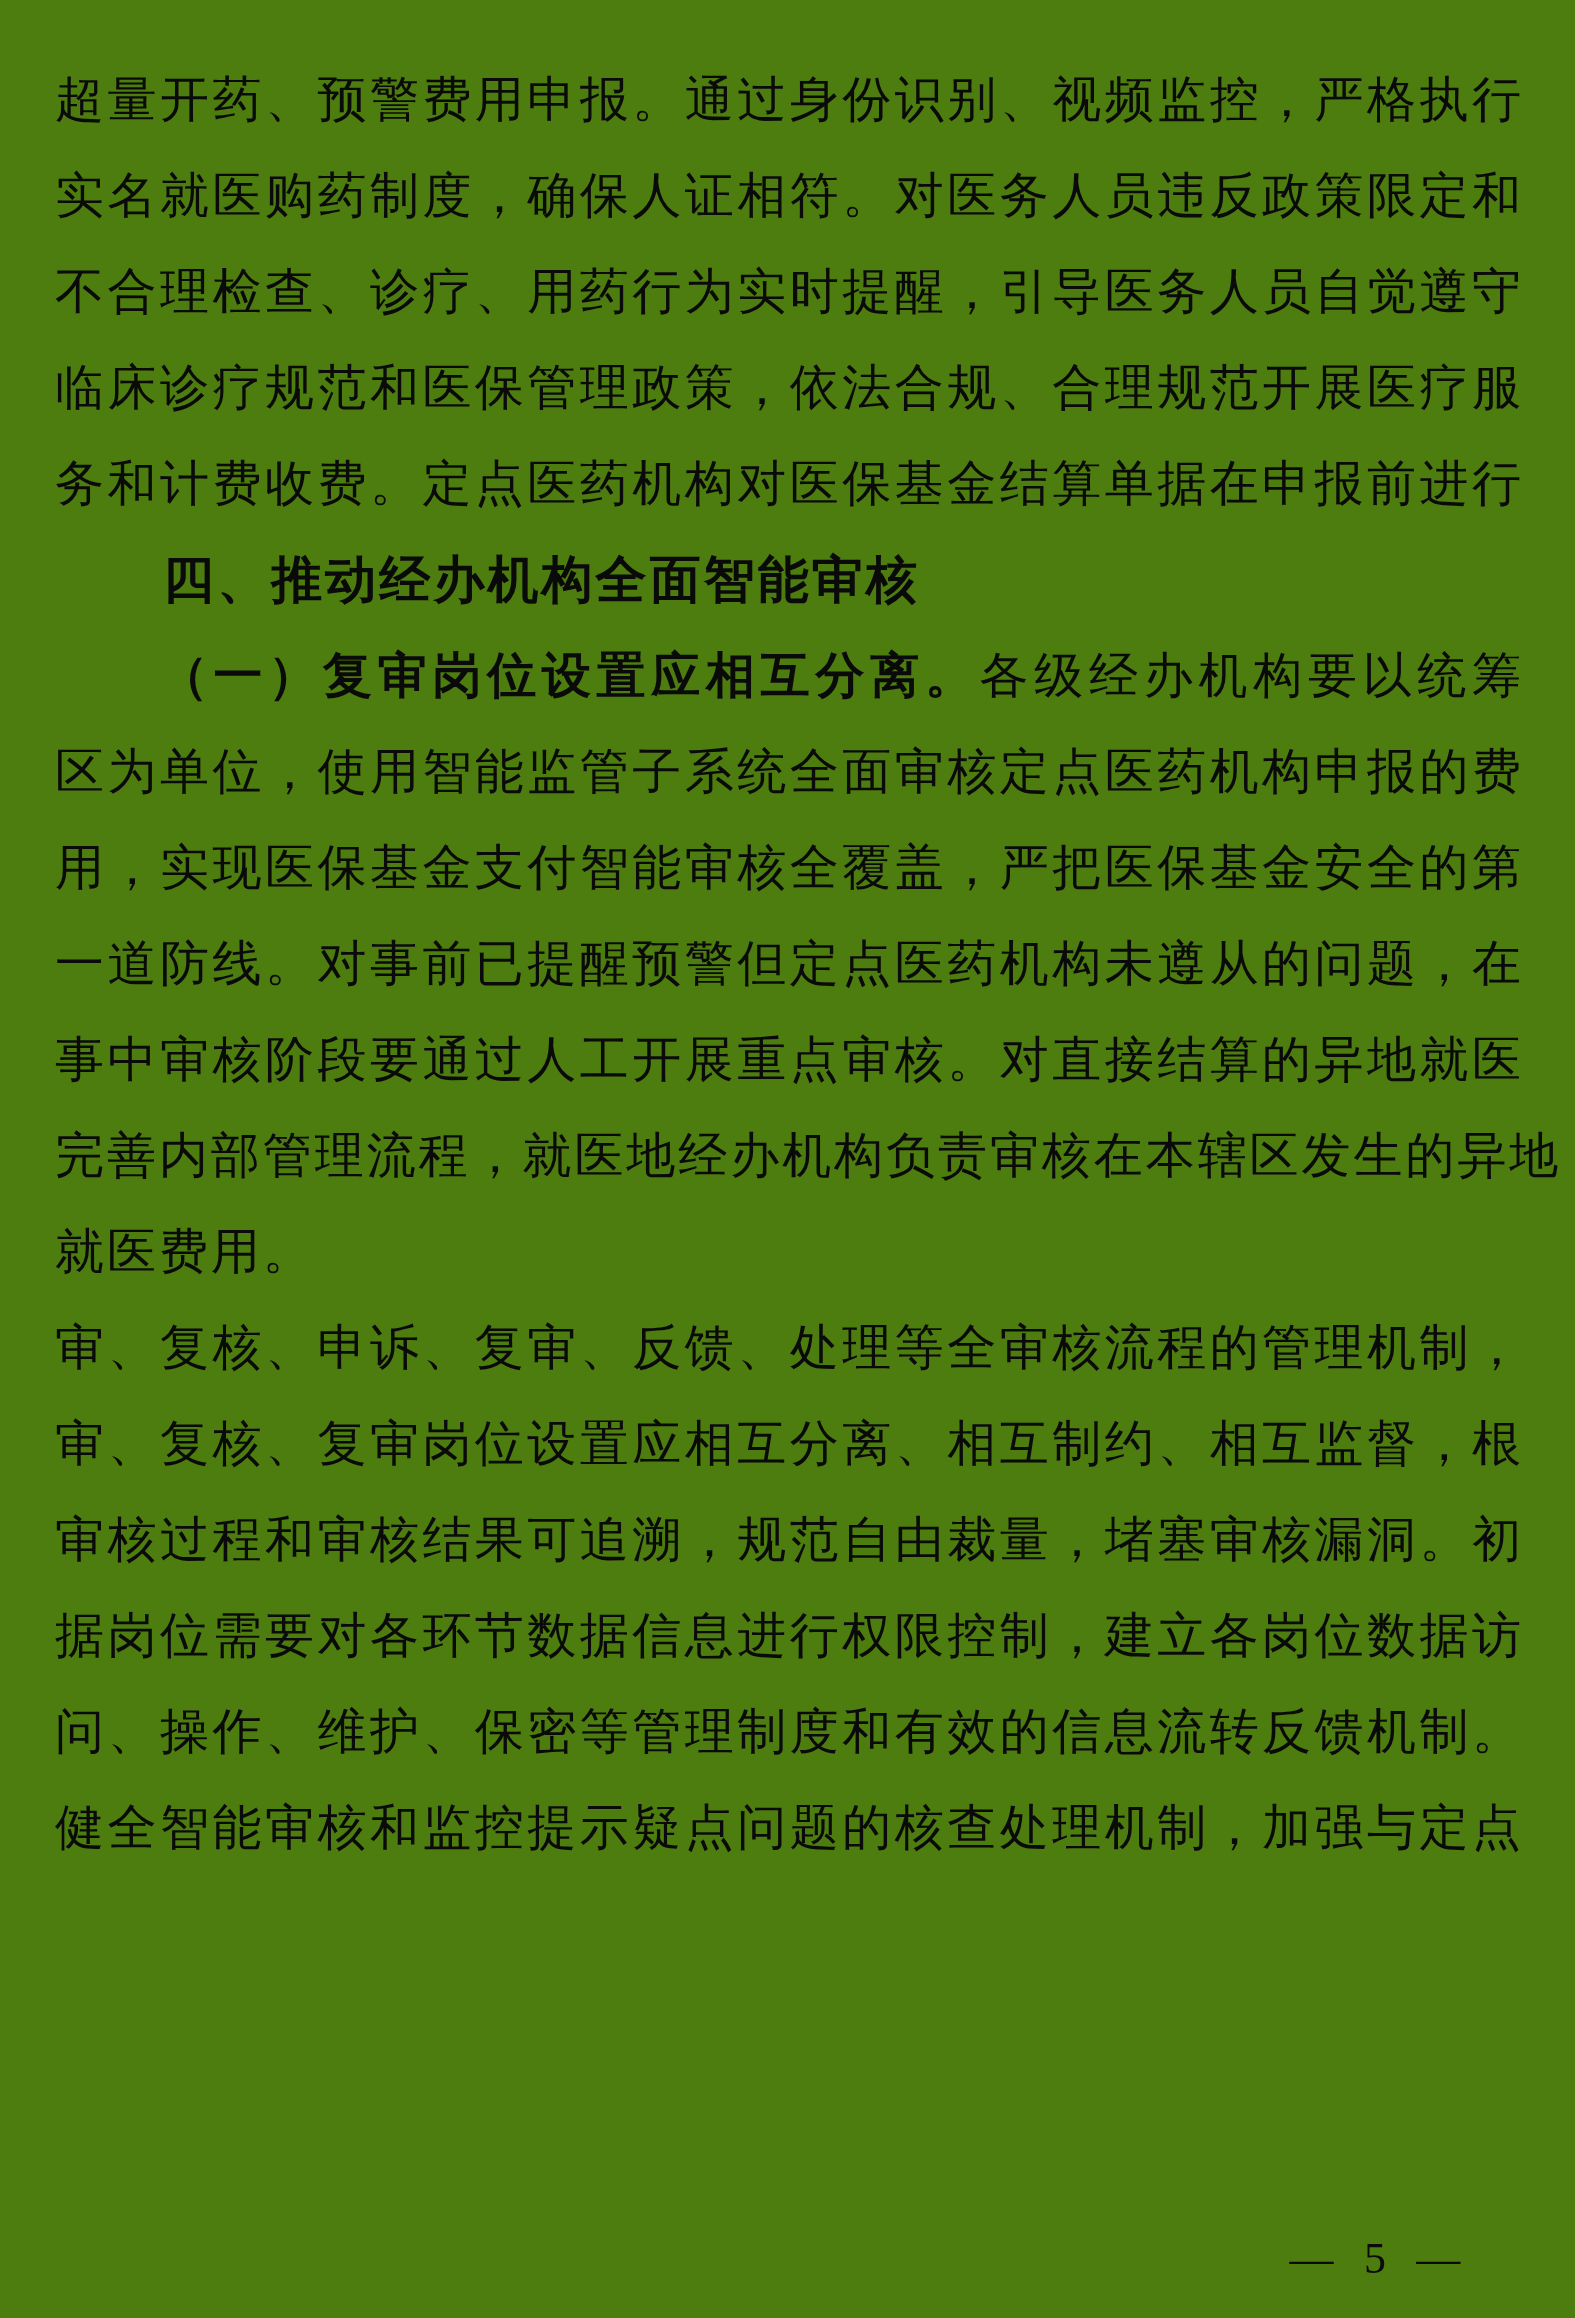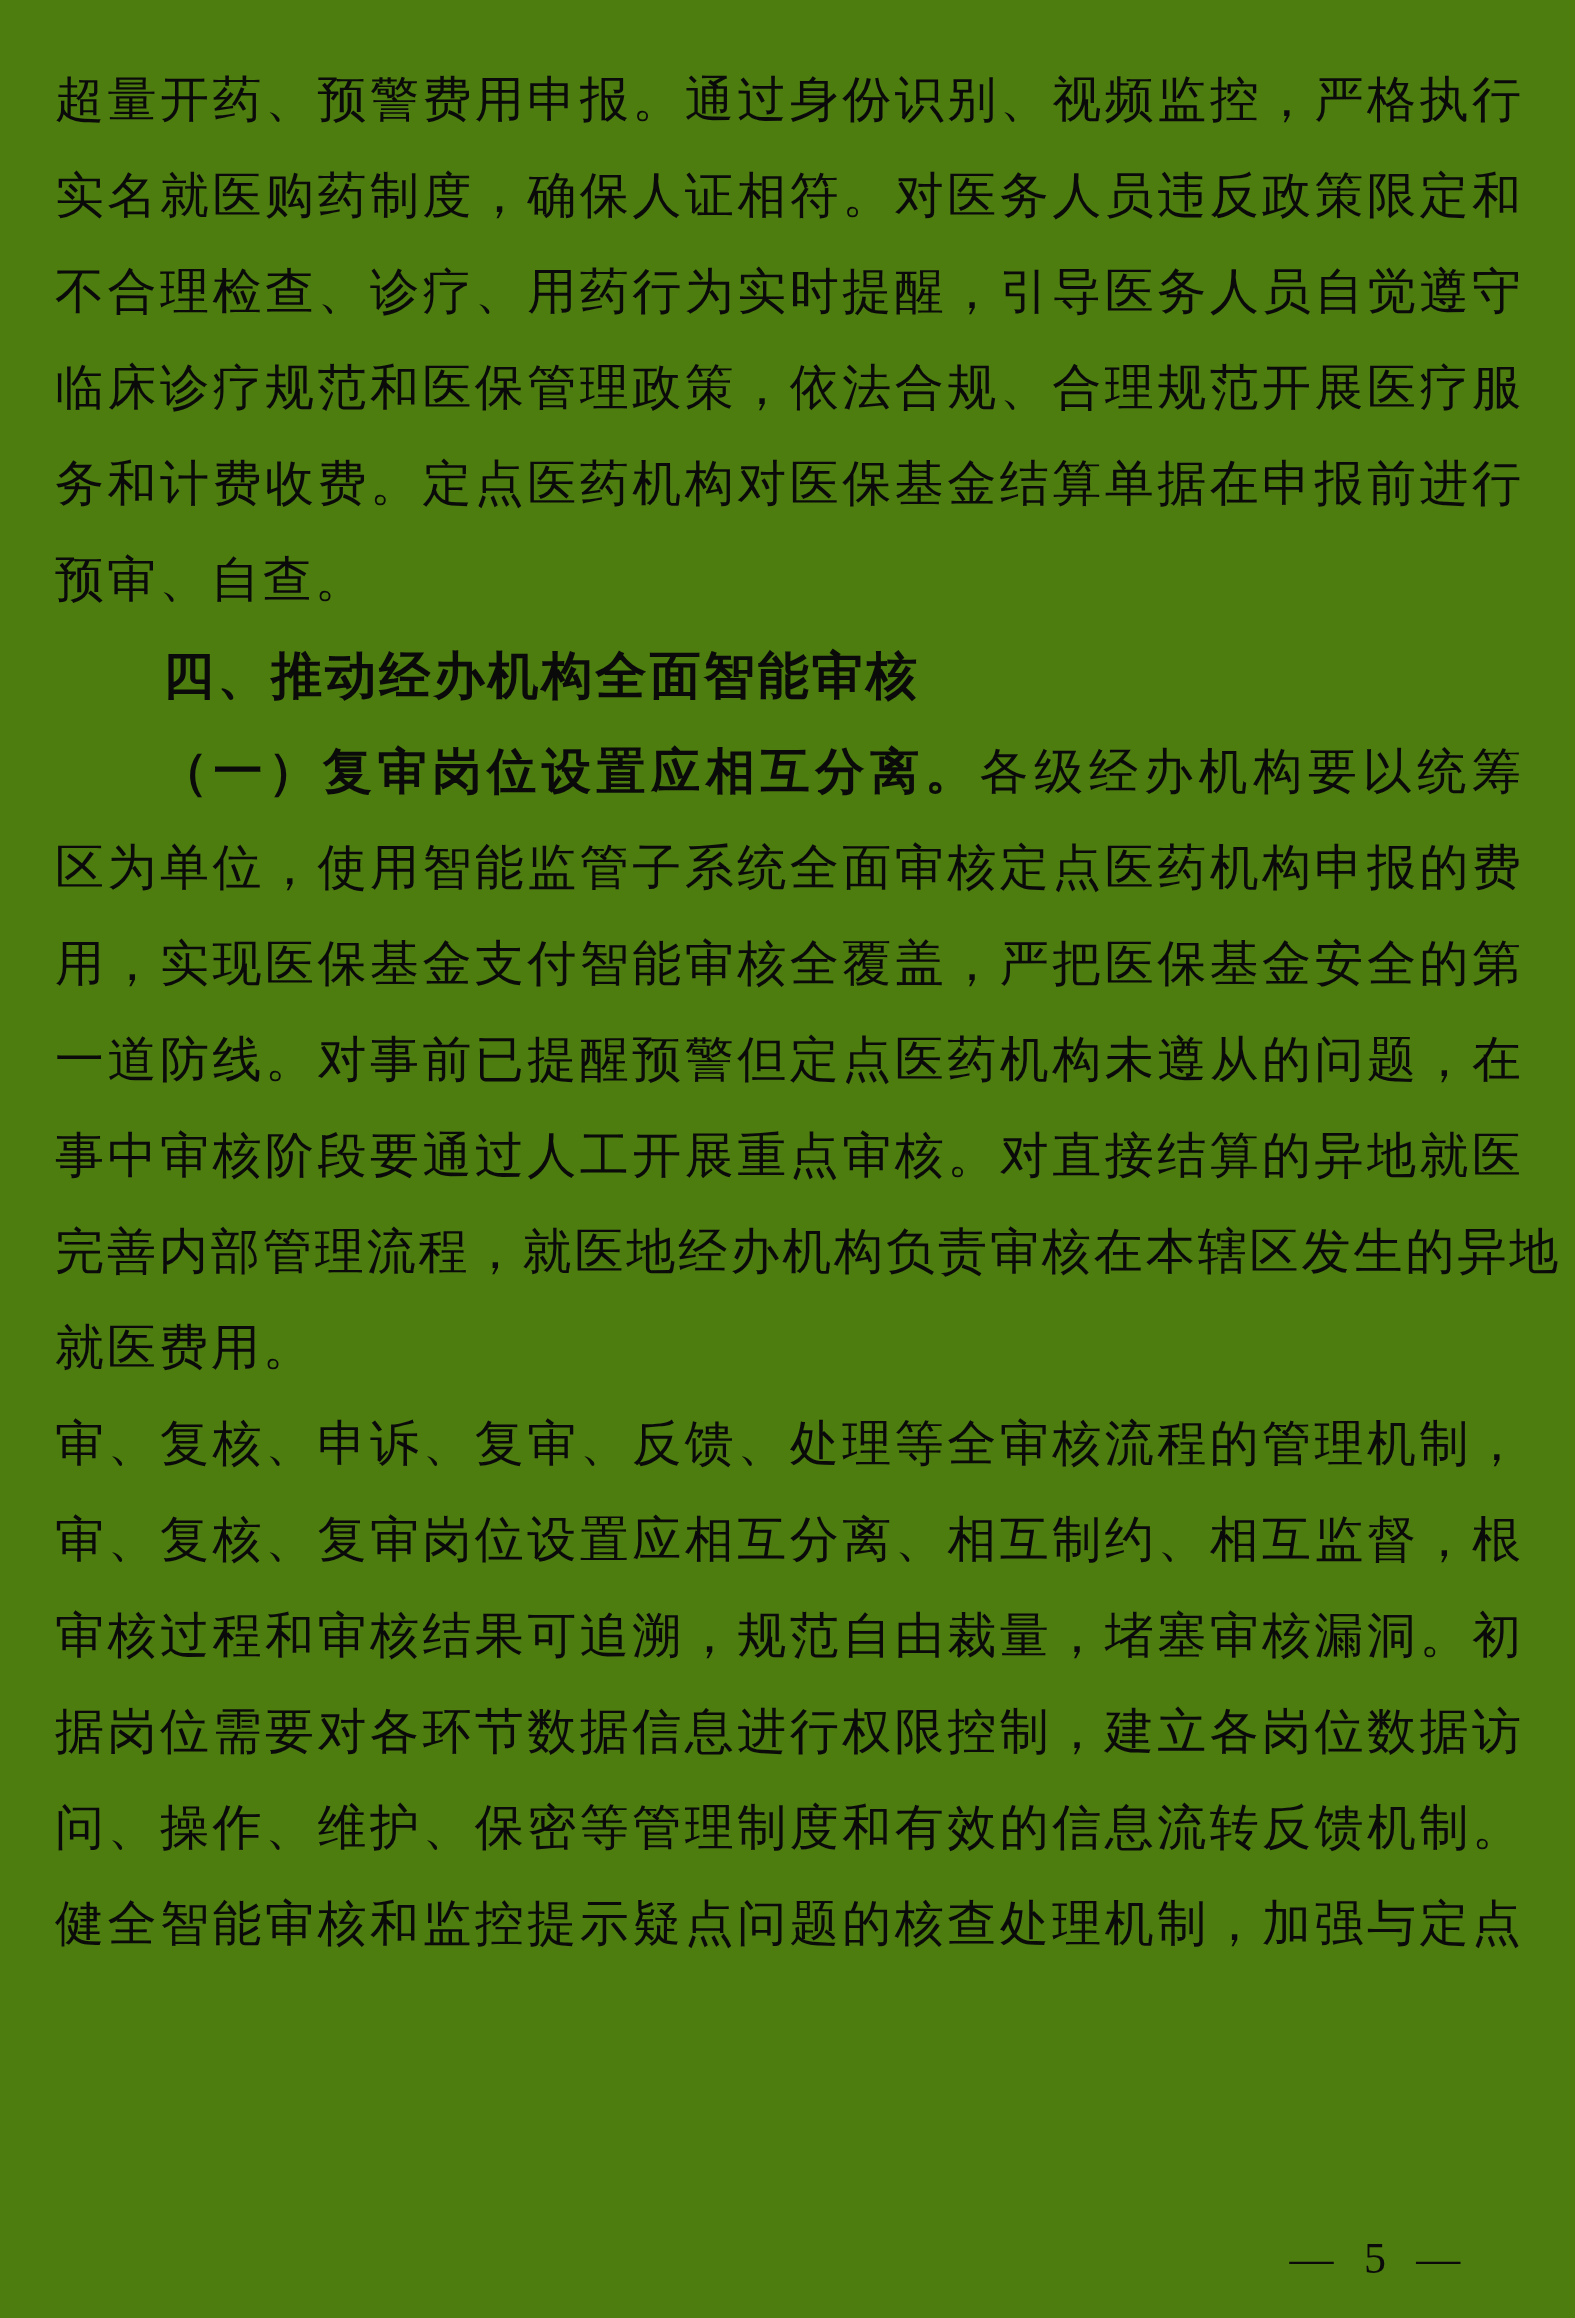--- a/index.html
+++ b/index.html
@@ -65,21 +65,20 @@
 </head>
 <body>
 
 <div class="page">
   <div class="content" id="doc-content">
       <div class="line"><span class="seg-body">超量开药、预警费用申报。通过身份识别、视频监控，严格执行</span></div>
       <div class="line"><span class="seg-body">实名就医购药制度，确保人证相符。对医务人员违反政策限定和</span></div>
       <div class="line"><span class="seg-body">不合理检查、诊疗、用药行为实时提醒，引导医务人员自觉遵守</span></div>
       <div class="line"><span class="seg-body">临床诊疗规范和医保管理政策，依法合规、合理规范开展医疗服</span></div>
       <div class="line"><span class="seg-body">务和计费收费。定点医药机构对医保基金结算单据在申报前进行</span></div>
-      <div class="line short"><span class="seg-body">预审、自查。</span></div>
       <div class="line heading indent"><span class="seg-body">四、推动经办机构全面智能审核</span></div>
       <div class="line indent"><span class="seg-em">（一）复审岗位设置应相互分离。</span><span class="seg-body">各级经办机构要以统筹</span></div>
       <div class="line"><span class="seg-body">区为单位，使用智能监管子系统全面审核定点医药机构申报的费</span></div>
       <div class="line"><span class="seg-body">用，实现医保基金支付智能审核全覆盖，严把医保基金安全的第</span></div>
       <div class="line"><span class="seg-body">一道防线。对事前已提醒预警但定点医药机构未遵从的问题，在</span></div>
       <div class="line"><span class="seg-body">事中审核阶段要通过人工开展重点审核。对直接结算的异地就医</span></div>
       <div class="line"><span class="seg-body">完善内部管理流程，就医地经办机构负责审核在本辖区发生的异地</span></div>
       <div class="line short"><span class="seg-body">就医费用。</span></div>
       <div class="line"><span class="seg-body">审、复核、申诉、复审、反馈、处理等全审核流程的管理机制，</span></div>
       <div class="line"><span class="seg-body">审、复核、复审岗位设置应相互分离、相互制约、相互监督，根</span></div>

